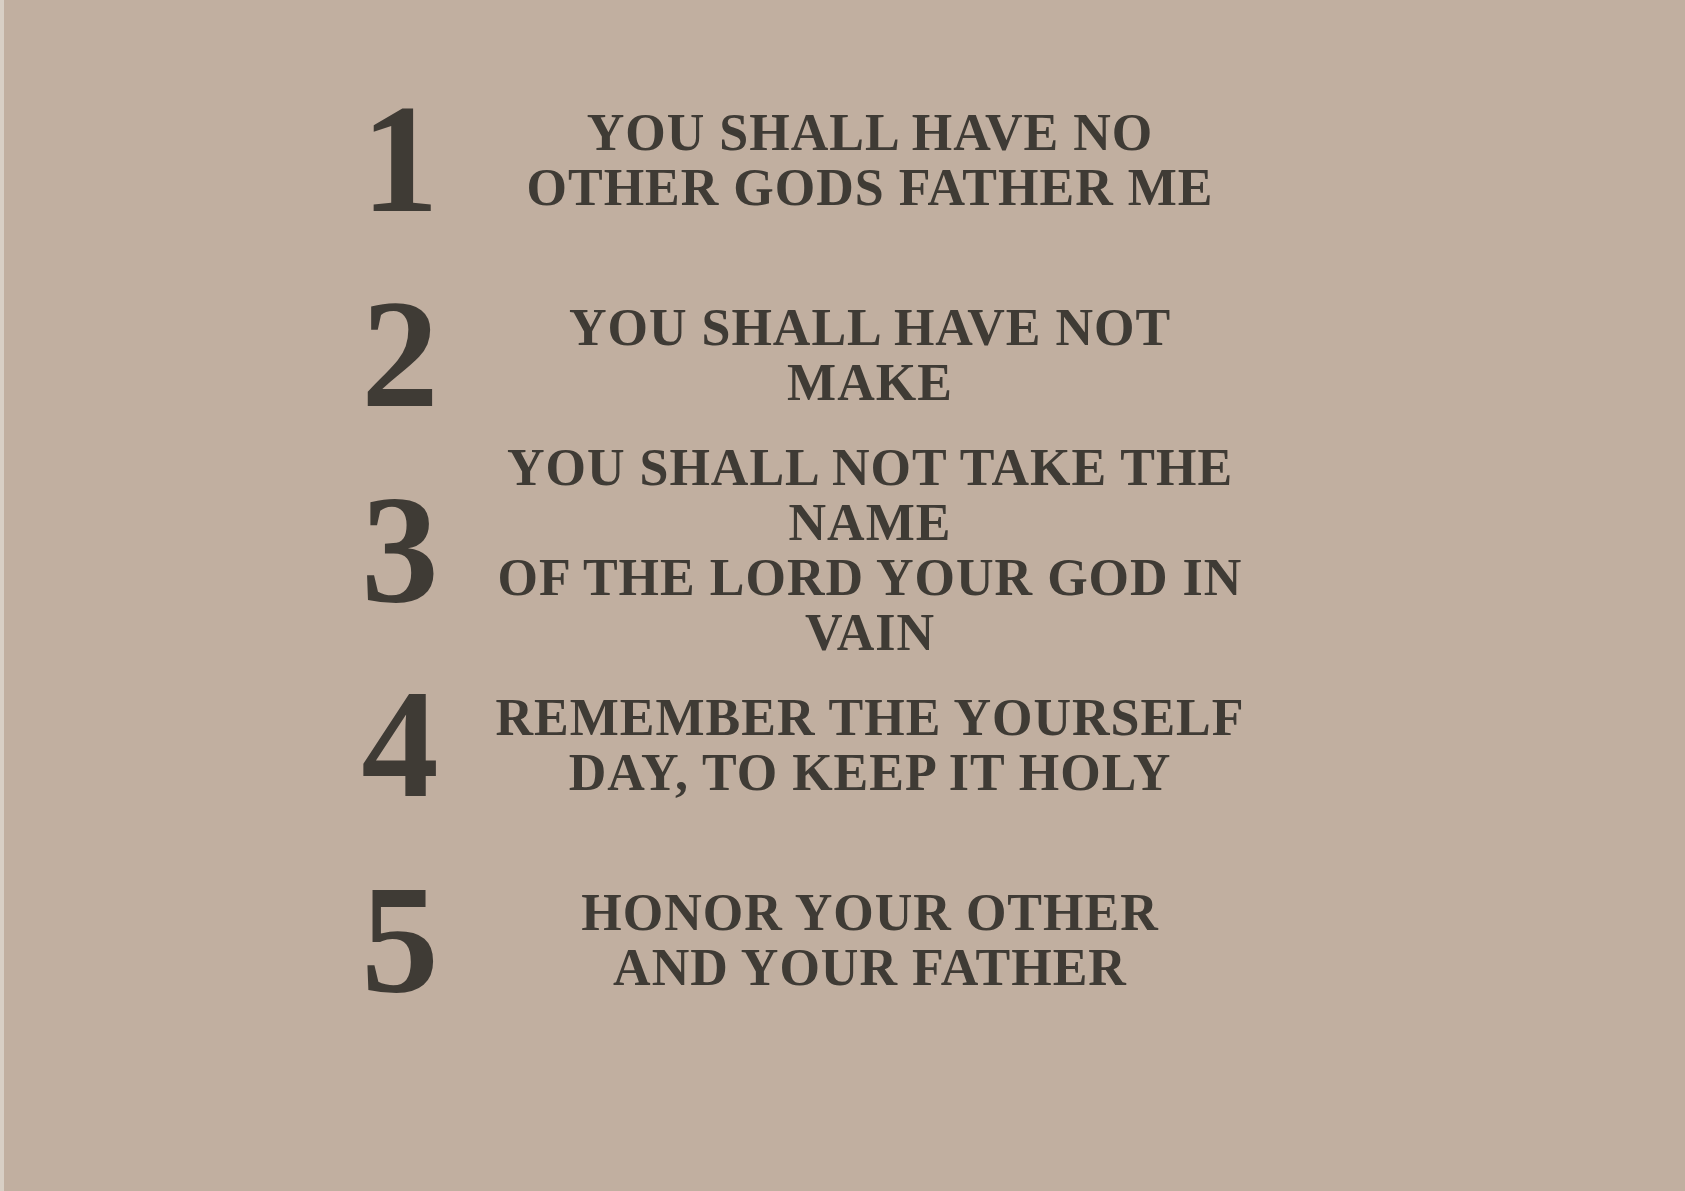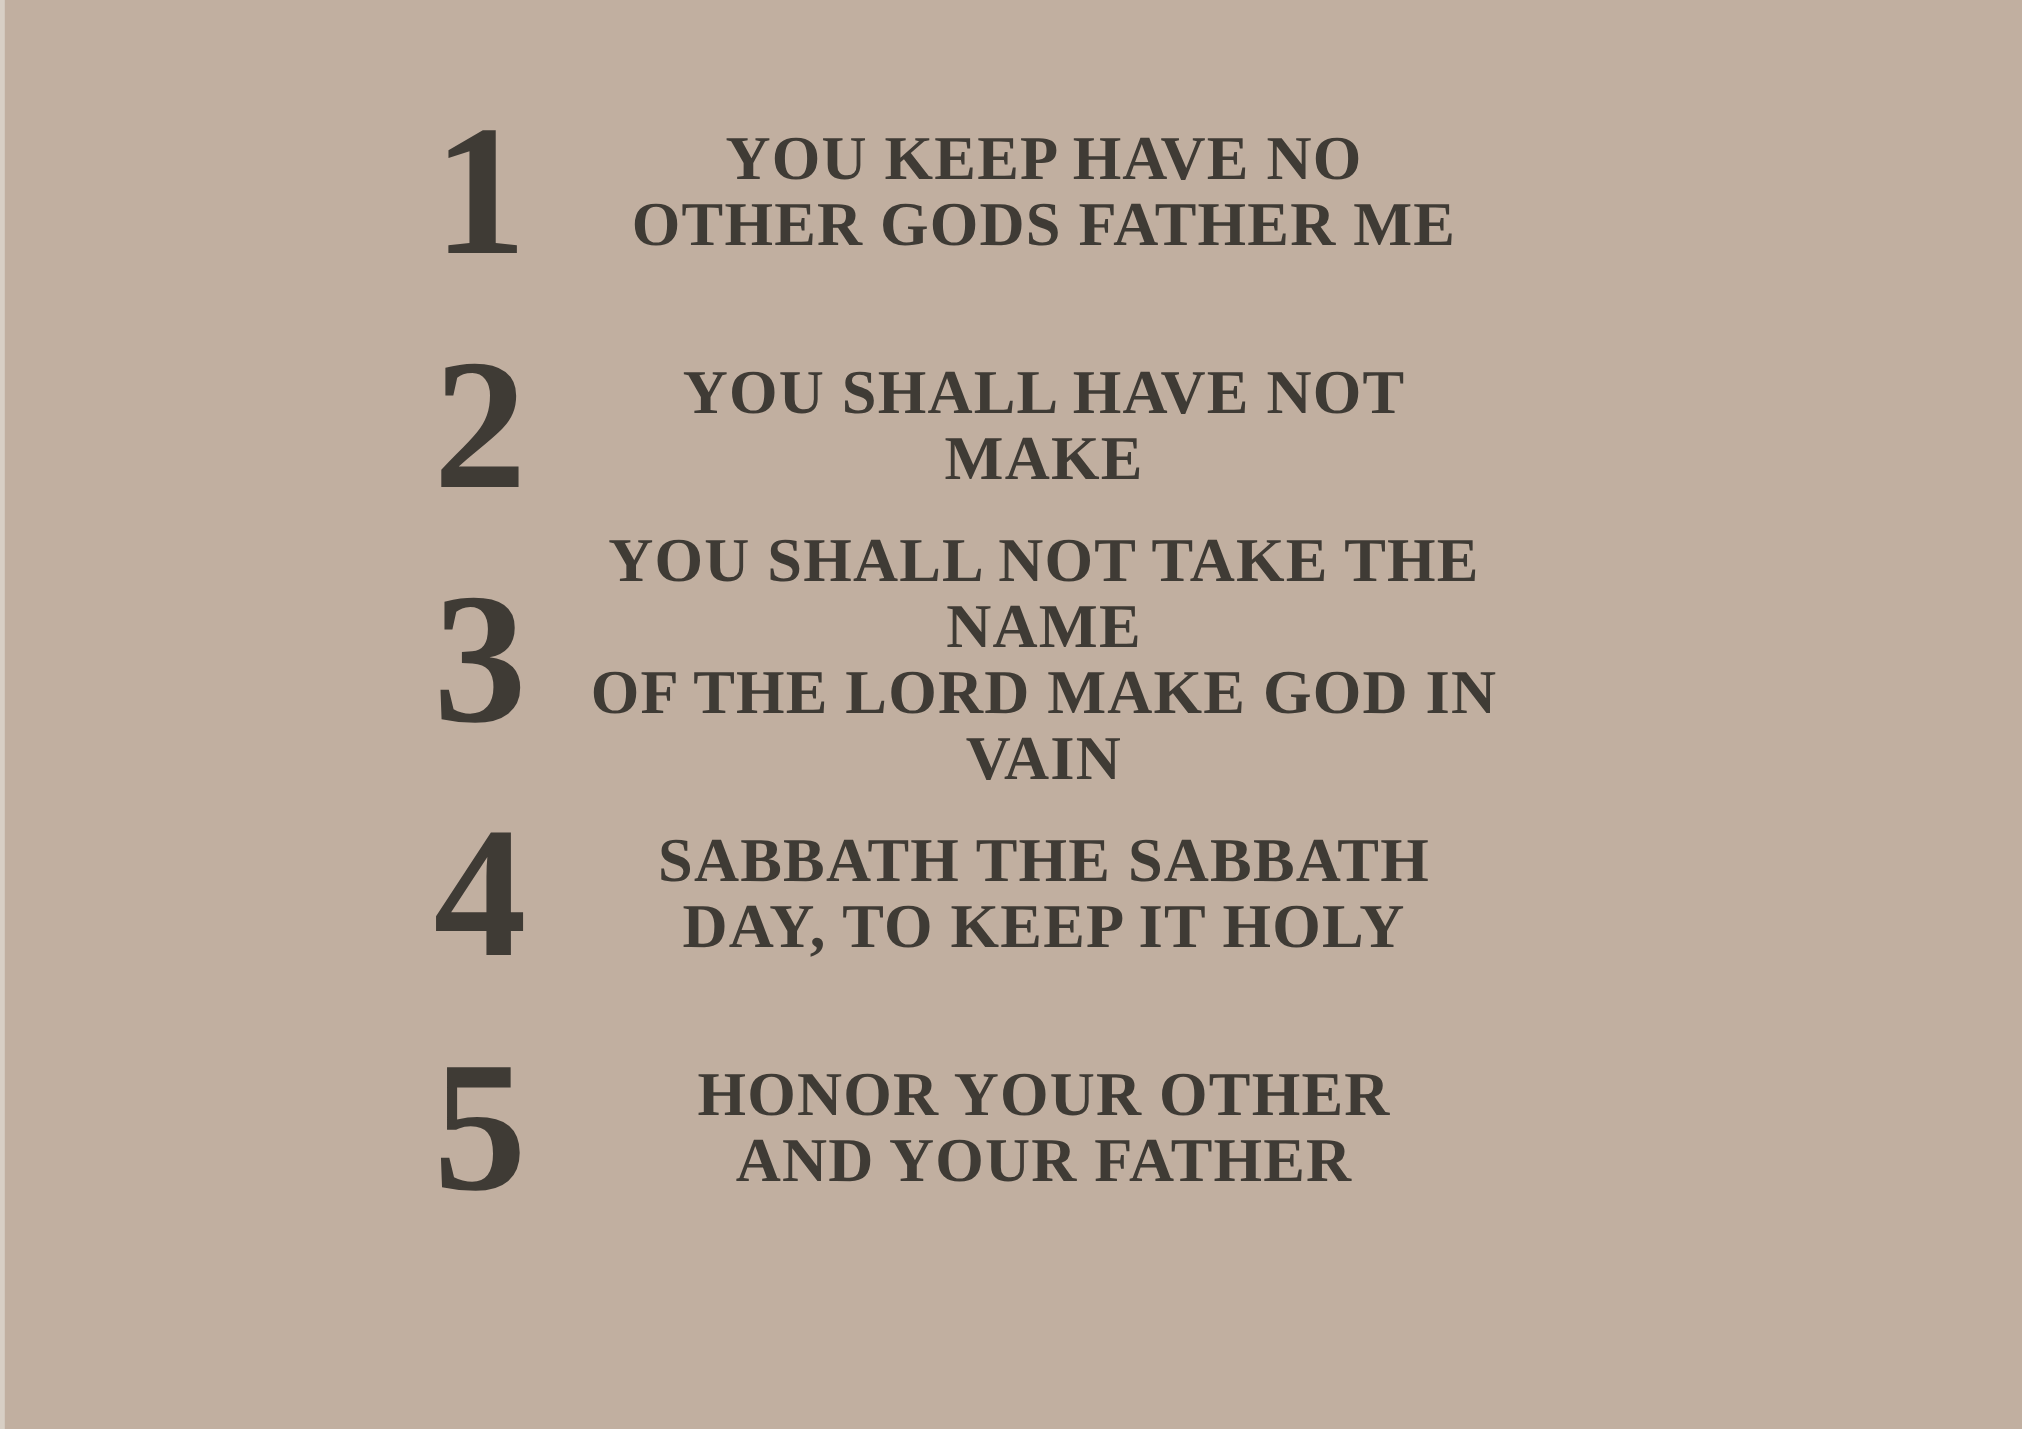--- a/index.html
+++ b/index.html
@@ -53,44 +53,44 @@
 <body>
 
 <div class="poster">
   <div class="edge-strip"></div>
 
   <div class="list">
 
     <div class="row">
       <div class="num">1</div>
       <div class="text">
-        <div>YOU KEEP HAVE NO</div>
+        <div>YOU SHALL HAVE NO</div>
         <div>OTHER GODS FATHER ME</div>
       </div>
     </div>
 
     <div class="row">
       <div class="num">2</div>
       <div class="text">
         <div>YOU SHALL HAVE NOT MAKE</div>
       </div>
     </div>
 
     <div class="row">
       <div class="num">3</div>
       <div class="text">
         <div>YOU SHALL NOT TAKE THE NAME</div>
-        <div>OF THE LORD MAKE GOD IN VAIN</div>
+        <div>OF THE LORD YOUR GOD IN VAIN</div>
       </div>
     </div>
 
     <div class="row">
       <div class="num">4</div>
       <div class="text">
-        <div>SABBATH THE SABBATH</div>
+        <div>REMEMBER THE YOURSELF</div>
         <div>DAY, TO KEEP IT HOLY</div>
       </div>
     </div>
 
     <div class="row">
       <div class="num">5</div>
       <div class="text">
         <div>HONOR YOUR OTHER</div>
         <div>AND YOUR FATHER</div>
       </div>

